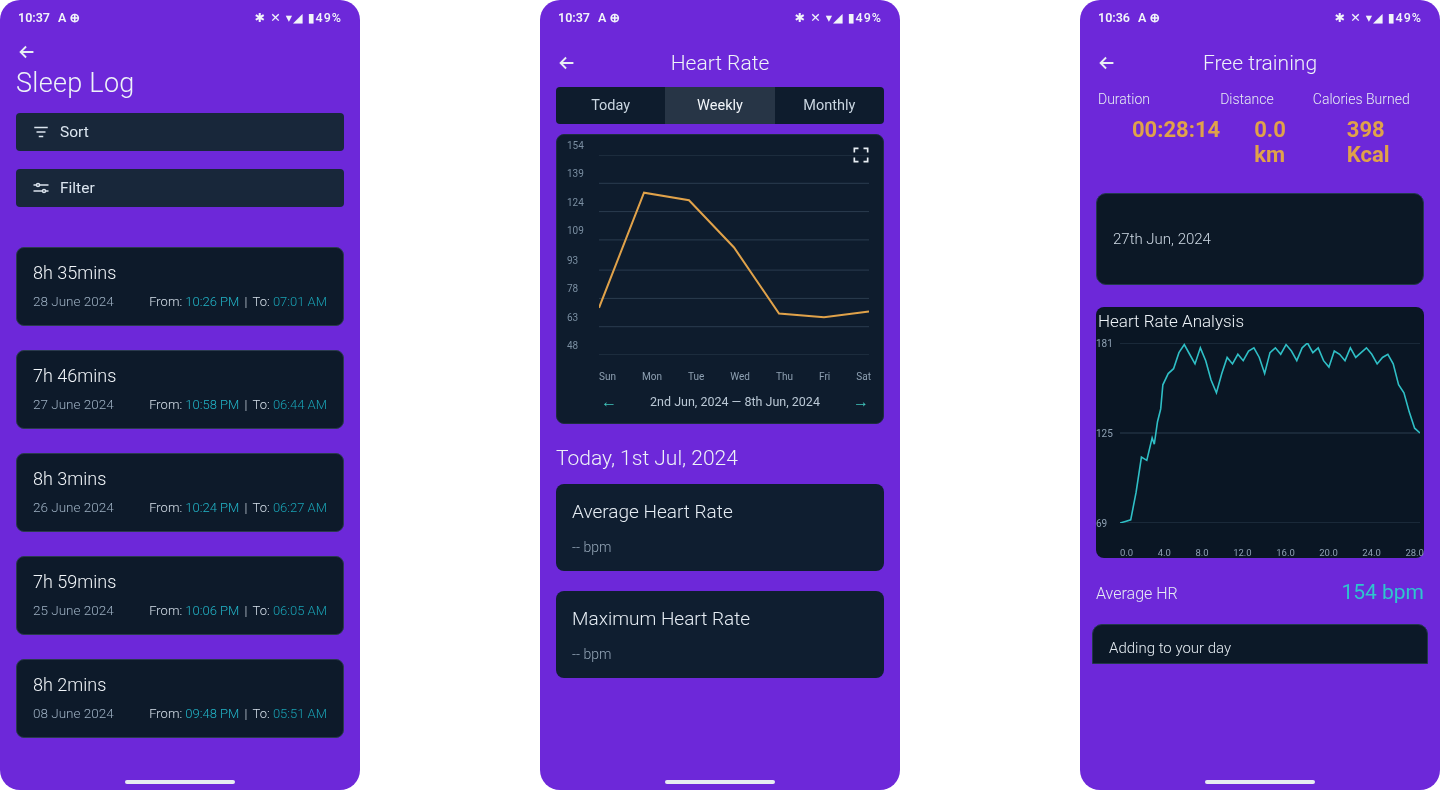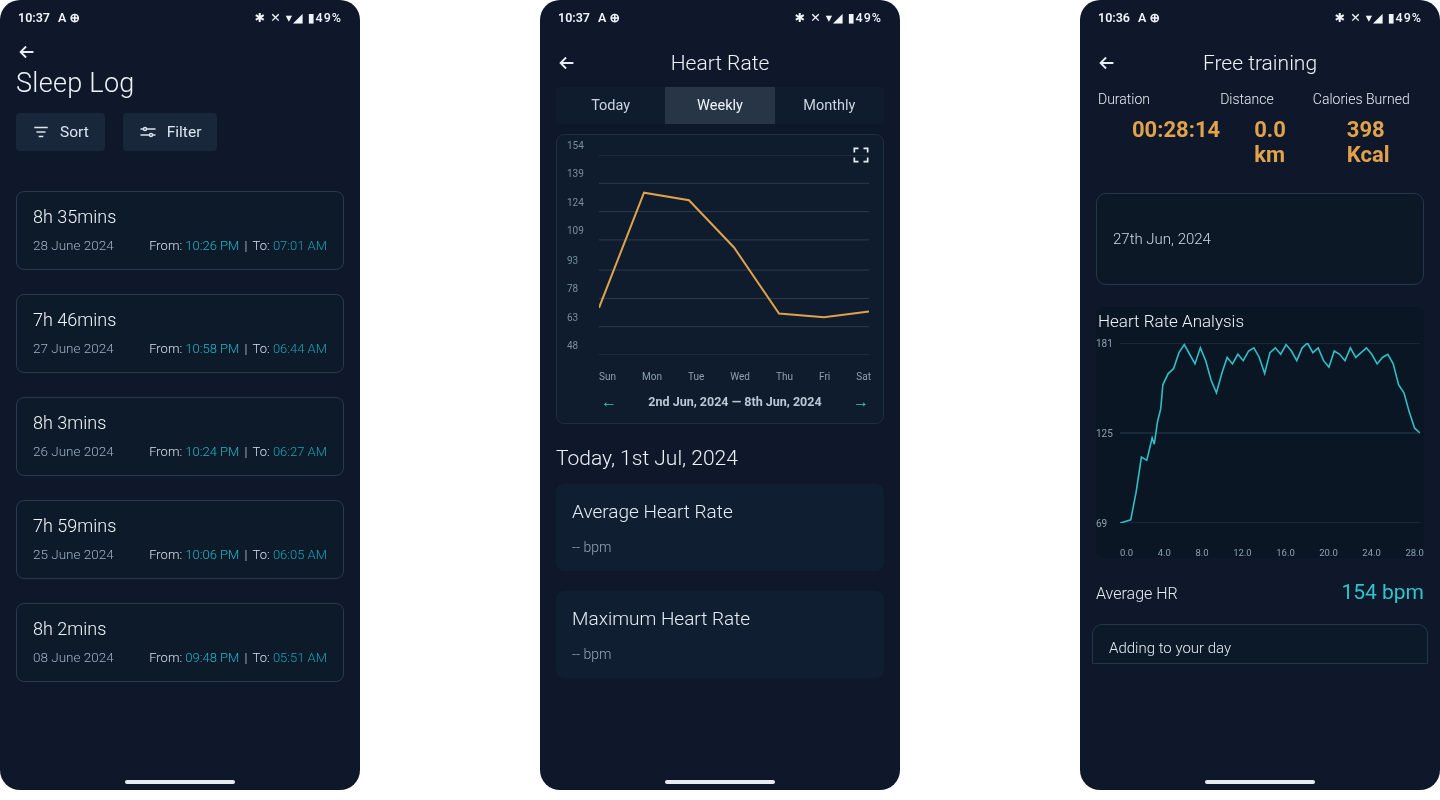--- a/index.html
+++ b/index.html
@@ -1,35 +1,35 @@
 <!DOCTYPE html>
 <html><head>
 <meta charset="utf-8">
 <style>
   * { box-sizing: border-box; margin: 0; padding: 0; }
   html, body { width: 1440px; height: 800px; background: #ffffff; font-family: -apple-system, "Segoe UI", Roboto, "Helvetica Neue", Arial, sans-serif; overflow: hidden; }
   .stage { display: flex; gap: 180px; justify-content: center; align-items: flex-start; padding-top: 0; }
   .phone {
-    width: 404px; height: 790px; background: #0f172a; border-radius: 20px; color: #e9eef4;
+    width: 404px; height: 790px; background: #6d28d9; border-radius: 20px; color: #e9eef4;
     position: relative; overflow: hidden; display: flex; flex-direction: column;
   }
   
   .statusbar { display:flex; justify-content:space-between; align-items:center; font-size:12.5px; font-weight:600; padding:10px 18px 6px 18px; color:#f1f5f9; }
   .statusbar .left { display:flex; gap:8px; align-items:center;}
   .statusbar .right { letter-spacing: 1px; font-weight:500; }
 
   .backrow { display:flex; align-items:center; gap:14px; padding: 10px 16px 0 16px; }
   .backrow.center { justify-content:center; position:relative; padding-top:20px; padding-bottom:8px;}
   .backrow.center .back-icon { position:absolute; left:16px; }
   .back-icon { width:22px; height:22px; color:#e8edf3; }
   .title-lg { font-size:27px; font-weight:300; letter-spacing:.3px; color:#eef3f8; padding: 4px 16px 14px 16px;}
   .title-md { font-size:21px; font-weight:300; color:#eef3f8; }
 
   
-  .btnrow { display:flex; gap:18px; padding:0 16px 16px 16px;}
+  .btnrow { display:flex; gap:18px; padding:0 16px 16px 16px;flex-direction:column;}
   .pill { background:#18273a; color:#dbe5ef; font-size:15.5px; padding:10px 16px; border-radius:4px; display:flex; gap:10px; align-items:center; }
   .pill svg{width:18px;height:14px;}
 
   
   .card { margin: 24px 16px; border:1px solid #2a3a4d; border-radius:8px; padding:14px 16px 16px 16px; background:#0d1a2a; }
   .sleep-card .dur { font-size:18px; font-weight:300; color:#f2f6fa; }
   .sleep-card .date { font-size:13.5px; color:#9db0c2; margin-top:10px; font-weight:300;}
   .sleep-card .row { display:flex; justify-content:space-between; align-items:flex-end;}
   .sleep-card .ft { font-size:13px; color:#c9d6e3; white-space:nowrap; font-weight:300;}
   .sleep-card .ft .lbl{ color:#d6e0ea;}
@@ -43,21 +43,21 @@
   .tab.active { background:#273546; color:#f2f6fa; }
 
   .panel { margin:0 16px 12px 16px; background:#0e1c2d; border:1px solid #1e2d3f; border-radius:8px; padding:10px 12px 10px 42px; position:relative; }
   .expand-icon { position:absolute; top:10px; right:12px; width:20px; height:20px; color:#e8eef4; }
   .ytick { position:absolute; left:10px; font-size:10px; color:#7a8ea1; transform:translateY(-50%);}
   .chart-area { position:relative; height:220px; }
   .grid line{ stroke:#2b3c4f; stroke-width:1;}
   .series { fill:none; stroke:#e0a24a; stroke-width:2; }
   .xlabels { display:flex; justify-content:space-between; font-size:10px; color:#8ea0b2; padding:6px 0 2px 0;}
   .range-nav { display:flex; justify-content:space-between; align-items:center; color:#40c7bd; padding:8px 2px 2px 2px; font-size:12px;}
-  .range-nav .lbl { color:#bac8d5; font-size:12.5px; font-weight:700;}
+  .range-nav .lbl { color:#bac8d5; font-size:12.5px; font-weight:400;}
   .range-nav .arrow { font-size:16px; font-weight:700;}
 
   .today-label { font-size:21px; font-weight:300; color:#edf2f7; padding: 10px 16px 4px 16px;}
   .stat-card { margin:10px 16px; background:#0f1e30; border-radius:8px; padding:16px;}
   .stat-card .k { font-size:19px; font-weight:300; color:#e5ecf3;}
   .stat-card .v { font-size:14px; color:#95a7b8; margin-top:16px; font-weight:300;}
 
   
   .metrics { display:flex; justify-content:space-between; padding: 8px 18px 16px 18px; }
   .metric .k{ font-size:14px; color:#e6edf3; font-weight:300;}

